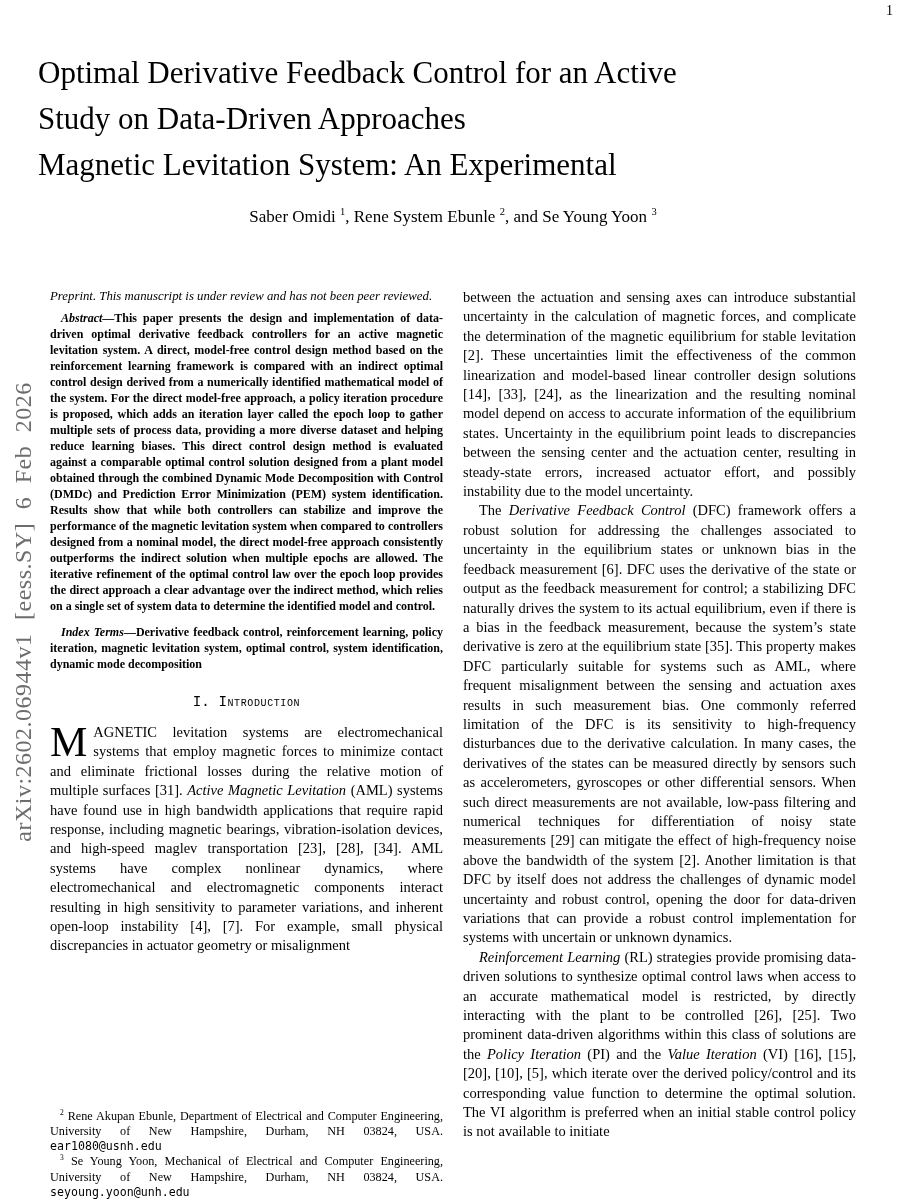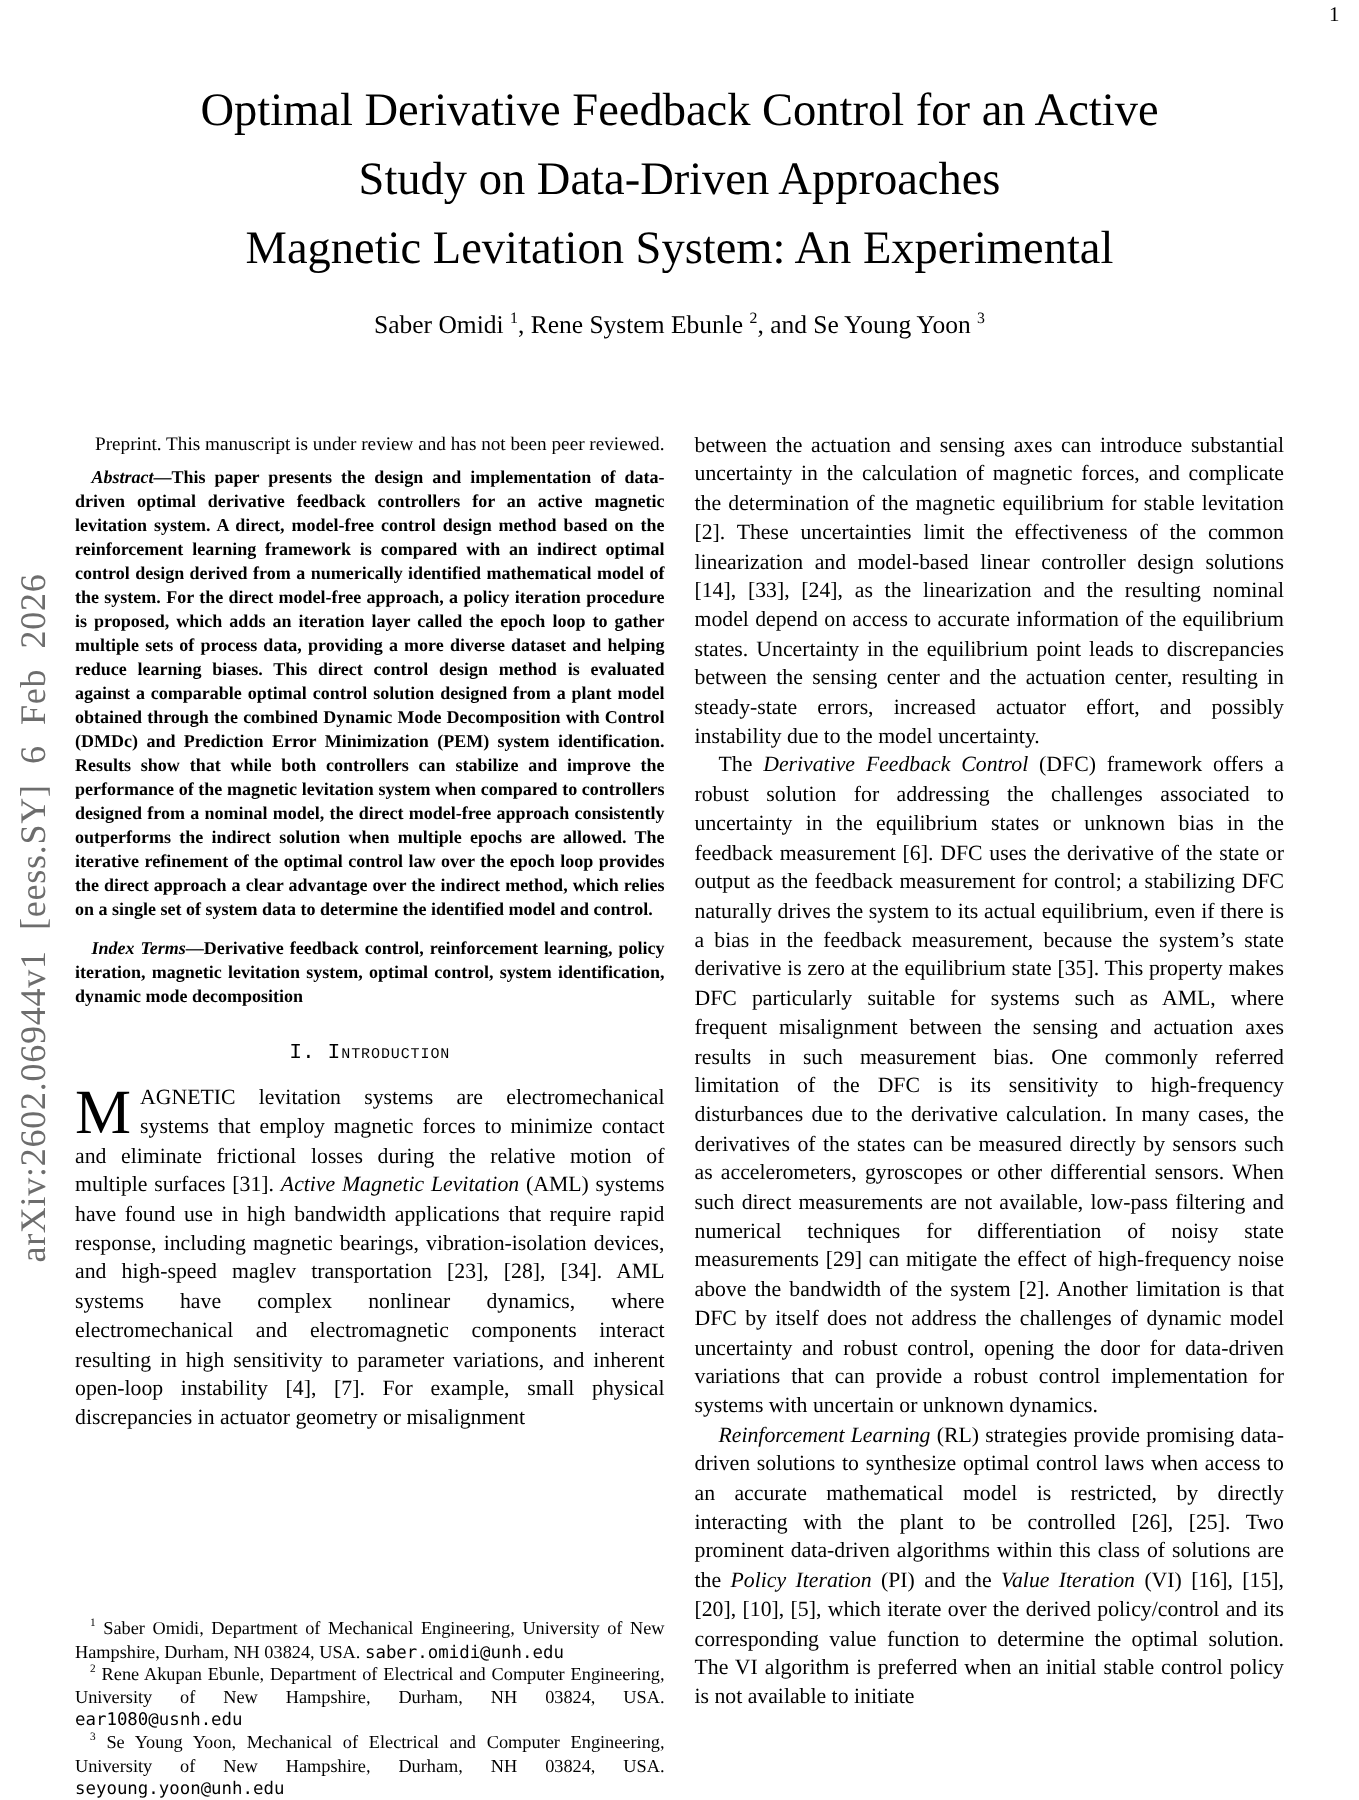--- a/index.html
+++ b/index.html
@@ -28,21 +28,21 @@
     transform-origin: 0 0;
     white-space: nowrap;
     font-size: 24px;
     letter-spacing: 0.5px;
     word-spacing: 7px;
     color: #6d6d6d;
   }
   .title-block {
     margin: 50px auto 16px;
     width: 830px;
-    text-align: center;
+    text-align: left;
     font-size: 31px;
     font-weight: normal;
     line-height: 46px;
   }
   .authors-line {
     margin-top: 18px;
     text-align: center;
     font-size: 17px;
     line-height: 22px;
   }
@@ -58,21 +58,22 @@
   .col { width: 50%; }
   .col-left { display: flex; flex-direction: column; }
   p.body-par {
     font-size: 14.5px;
     line-height: 19.4px;
     text-align: justify;
     hyphens: auto;
   }
   .indent { text-indent: 16px; }
   .preprint-notice {
-    text-align: right;
+    font-style: italic;
+    text-align: left;
     font-size: 12.8px;
     line-height: 16px;
     margin-bottom: 6px;
   }
   .abstract, .index-terms {
     font-weight: bold;
     font-size: 12px;
     line-height: 16px;
     text-align: justify;
     text-indent: 11px;
@@ -131,21 +132,20 @@
 
       <p class="abstract"><span style="font-style: italic;">Abstract</span><span>—This paper presents the design and implementation of data-driven optimal derivative feedback controllers for an active magnetic levitation system. A direct, model-free control design method based on the reinforcement learning framework is compared with an indirect optimal control design derived from a numerically identified mathematical model of the system. For the direct model-free approach, a policy iteration procedure is proposed, which adds an iteration layer called the epoch loop to gather multiple sets of process data, providing a more diverse dataset and helping reduce learning biases. This direct control design method is evaluated against a comparable optimal control solution designed from a plant model obtained through the combined Dynamic Mode Decomposition with Control (DMDc) and Prediction Error Minimization (PEM) system identification. Results show that while both controllers can stabilize and improve the performance of the magnetic levitation system when compared to controllers designed from a nominal model, the direct model-free approach consistently outperforms the indirect solution when multiple epochs are allowed. The iterative refinement of the optimal control law over the epoch loop provides the direct approach a clear advantage over the indirect method, which relies on a single set of system data to determine the identified model and control.</span></p>
 
       <p class="index-terms"><span style="font-style: italic;">Index Terms</span><span>—Derivative feedback control, reinforcement learning, policy iteration, magnetic levitation system, optimal control, system identification, dynamic mode decomposition</span></p>
 
       <h2 class="section-heading"><span>I.</span> <span class="smallcaps">Introduction</span></h2>
 
       <p class="body-par"><span class="dropcap">M</span><span><span>AGNETIC levitation systems are electromechanical systems that employ magnetic forces to minimize contact and eliminate frictional losses during the relative motion of multiple surfaces [31]. </span><span style="font-style: italic;">Active Magnetic Levitation</span><span> (AML) systems have found use in high bandwidth applications that require rapid response, including magnetic bearings, vibration-isolation devices, and high-speed maglev transportation [23], [28], [34]. AML systems have complex nonlinear dynamics, where electromechanical and electromagnetic components interact resulting in high sensitivity to parameter variations, and inherent open-loop instability [4], [7]. For example, small physical discrepancies in actuator geometry or misalignment</span></span></p>
 
       <div class="footnotes">
-        <p><sup>1</sup><span> Saber Omidi, Department of Mechanical Engineering, University of New Hampshire, Durham, NH 03824, USA. </span><span class="mono">saber.omidi@unh.edu</span></p>
         <p><sup>2</sup><span> Rene Akupan Ebunle, Department of Electrical and Computer Engineering, University of New Hampshire, Durham, NH 03824, USA. </span><span class="mono">ear1080@usnh.edu</span></p>
         <p><sup>3</sup><span> Se Young Yoon, Mechanical of Electrical and Computer Engineering, University of New Hampshire, Durham, NH 03824, USA. </span><span class="mono">seyoung.yoon@unh.edu</span></p>
       </div>
     </div>
 
     <div class="col col-right">
       <p class="body-par"><span>between the actuation and sensing axes can introduce substantial uncertainty in the calculation of magnetic forces, and complicate the determination of the magnetic equilibrium for stable levitation [2]. These uncertainties limit the effectiveness of the common linearization and model-based linear controller design solutions [14], [33], [24], as the linearization and the resulting nominal model depend on access to accurate information of the equilibrium states. Uncertainty in the equilibrium point leads to discrepancies between the sensing center and the actuation center, resulting in steady-state errors, increased actuator effort, and possibly instability due to the model uncertainty.</span></p>
       <p class="body-par indent"><span>The </span><span style="font-style: italic;">Derivative Feedback Control</span><span> (DFC) framework offers a robust solution for addressing the challenges associated to uncertainty in the equilibrium states or unknown bias in the feedback measurement [6]. DFC uses the derivative of the state or output as the feedback measurement for control; a stabilizing DFC naturally drives the system to its actual equilibrium, even if there is a bias in the feedback measurement, because the system’s state derivative is zero at the equilibrium state [35]. This property makes DFC particularly suitable for systems such as AML, where frequent misalignment between the sensing and actuation axes results in such measurement bias. One commonly referred limitation of the DFC is its sensitivity to high-frequency disturbances due to the derivative calculation. In many cases, the derivatives of the states can be measured directly by sensors such as accelerometers, gyroscopes or other differential sensors. When such direct measurements are not available, low-pass filtering and numerical techniques for differentiation of noisy state measurements [29] can mitigate the effect of high-frequency noise above the bandwidth of the system [2]. Another limitation is that DFC by itself does not address the challenges of dynamic model uncertainty and robust control, opening the door for data-driven variations that can provide a robust control implementation for systems with uncertain or unknown dynamics.</span></p>
       <p class="body-par indent"><span style="font-style: italic;">Reinforcement Learning</span><span> (RL) strategies provide promising data-driven solutions to synthesize optimal control laws when access to an accurate mathematical model is restricted, by directly interacting with the plant to be controlled [26], [25]. Two prominent data-driven algorithms within this class of solutions are the </span><span style="font-style: italic;">Policy Iteration</span><span> (PI) and the </span><span style="font-style: italic;">Value Iteration</span><span> (VI) [16], [15], [20], [10], [5], which iterate over the derived policy/control and its corresponding value function to determine the optimal solution. The VI algorithm is preferred when an initial stable control policy is not available to initiate</span></p>
     </div>

